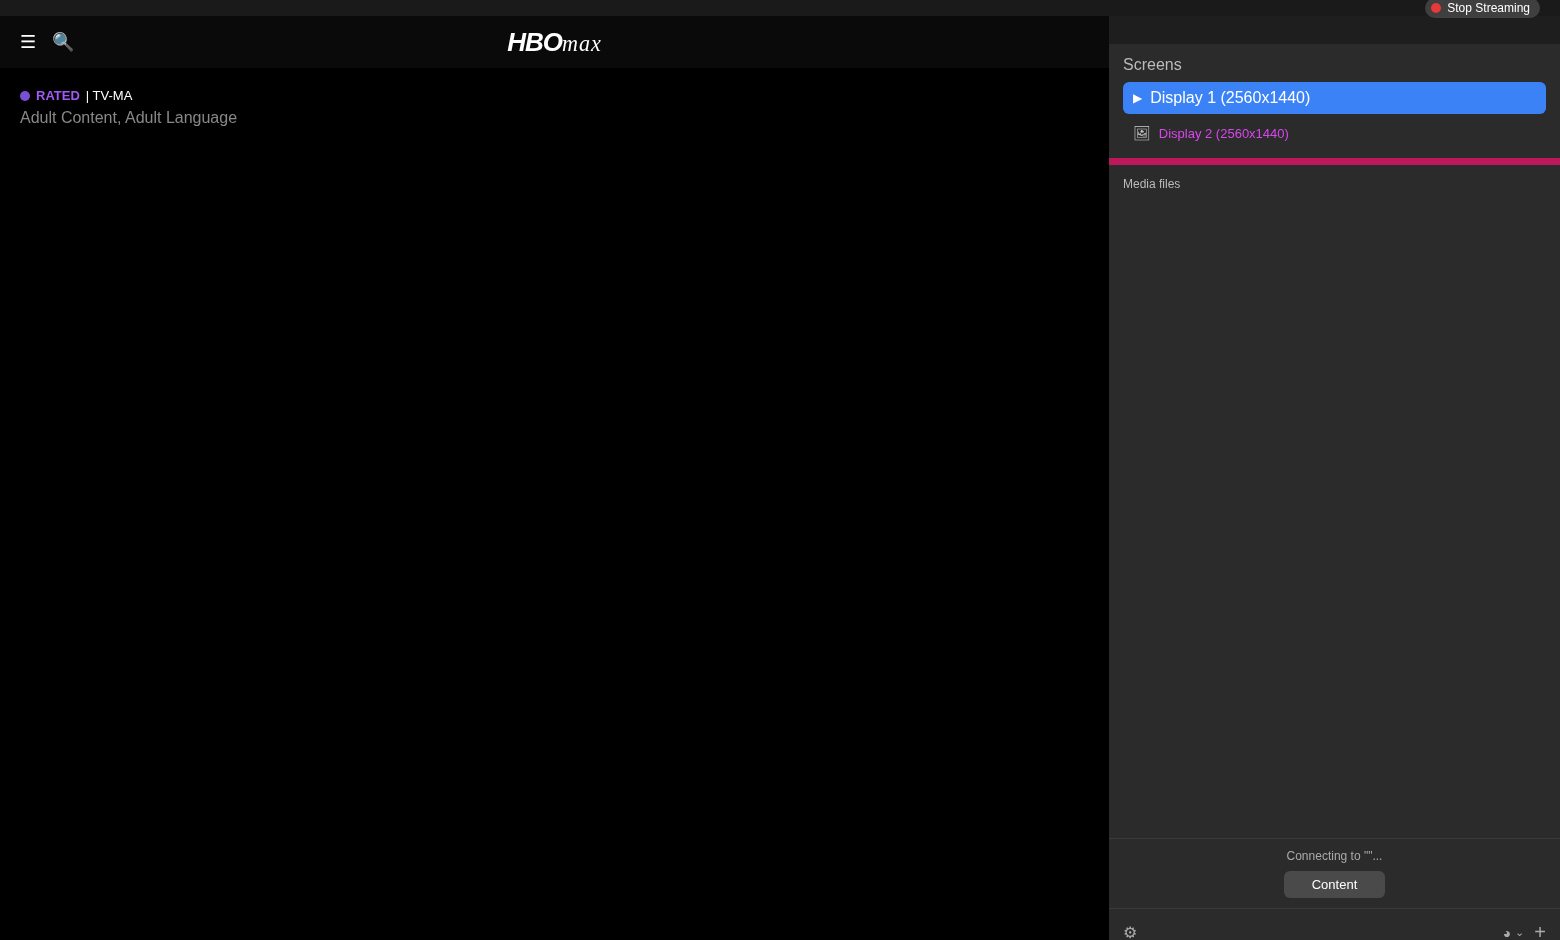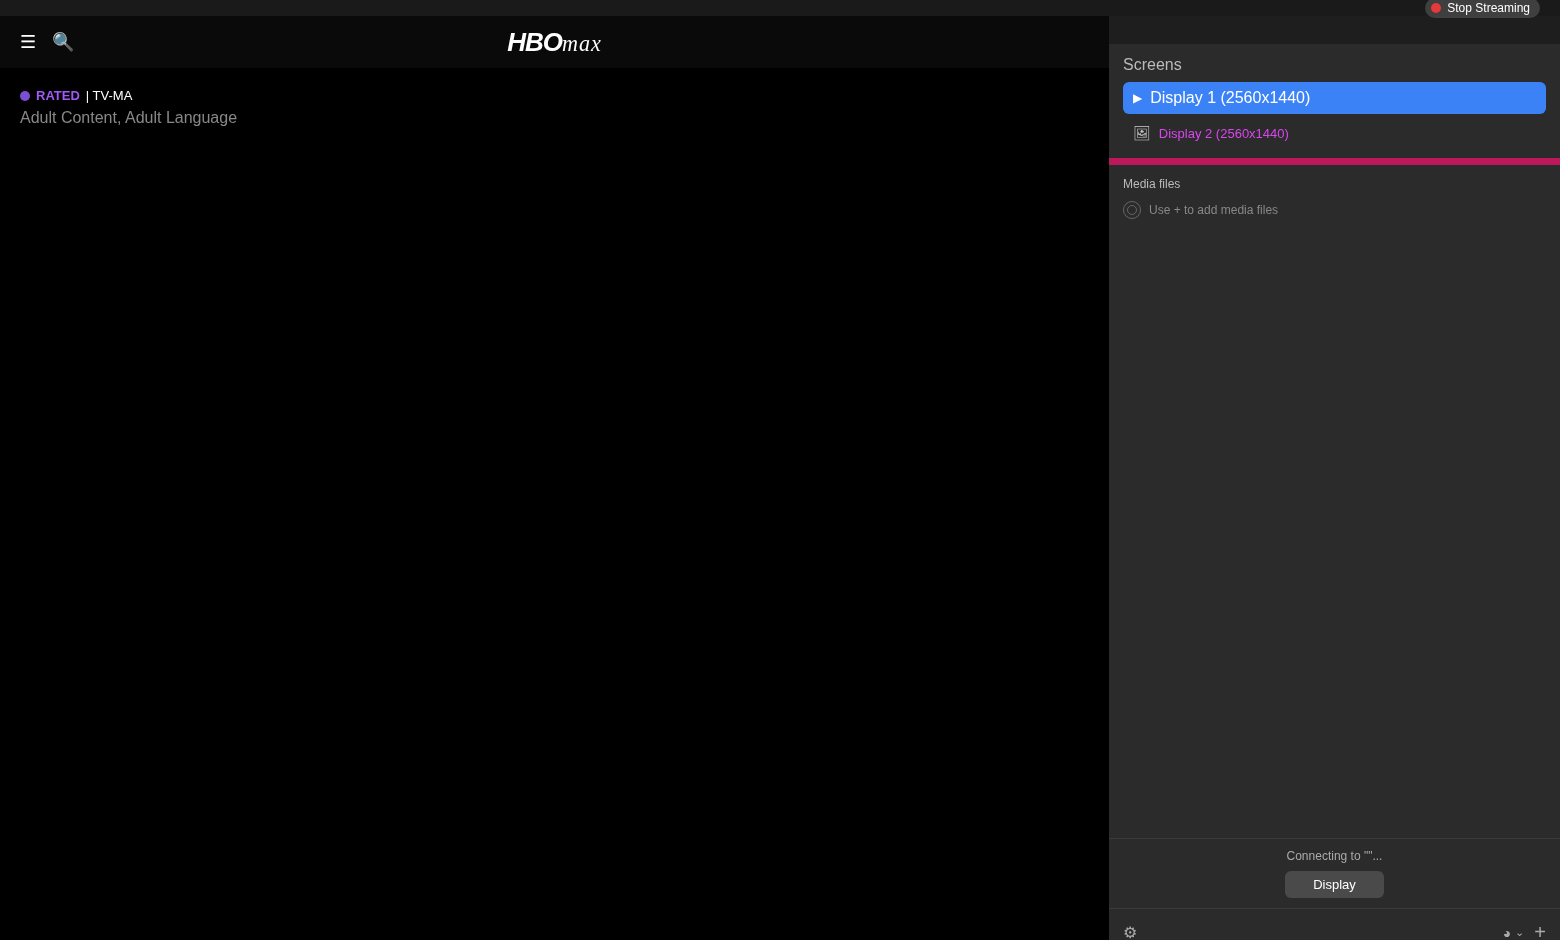--- a/index.html
+++ b/index.html
@@ -378,35 +378,29 @@
       </div>
 
       <div id="display-2-item">
         <span class="monitor-icon">🖼</span>
         <span class="display-label">Display 2 (2560x1440)</span>
       </div>
     </div>
 
     <div id="media-files-section">
       <div id="media-files-label">Media files</div>
-      <div id="add-media-files-row">
-        <div class="circle-btn">
-          <div class="circle-btn-inner"></div>
-        </div>
-        <span id="add-media-text">Use + to add media files</span>
-      </div>
     </div>
 
     <div class="flex-spacer"></div>
 
     <div id="connecting-section">
       <div id="connecting-text">
         <span>Connecting to "</span><span>"...</span>
       </div>
-      <button id="cancel-btn">Display</button>
+      <button id="cancel-btn">Content</button>
     </div>
 
     <div id="right-panel-bottom">
       <button id="gear-icon-btn">⚙</button>
       <div class="spacer"></div>
       <button id="airplay-btn">
         <span>◕</span>
         <span id="chevron-down">⌄</span>
       </button>
       <button id="plus-btn">+</button>

